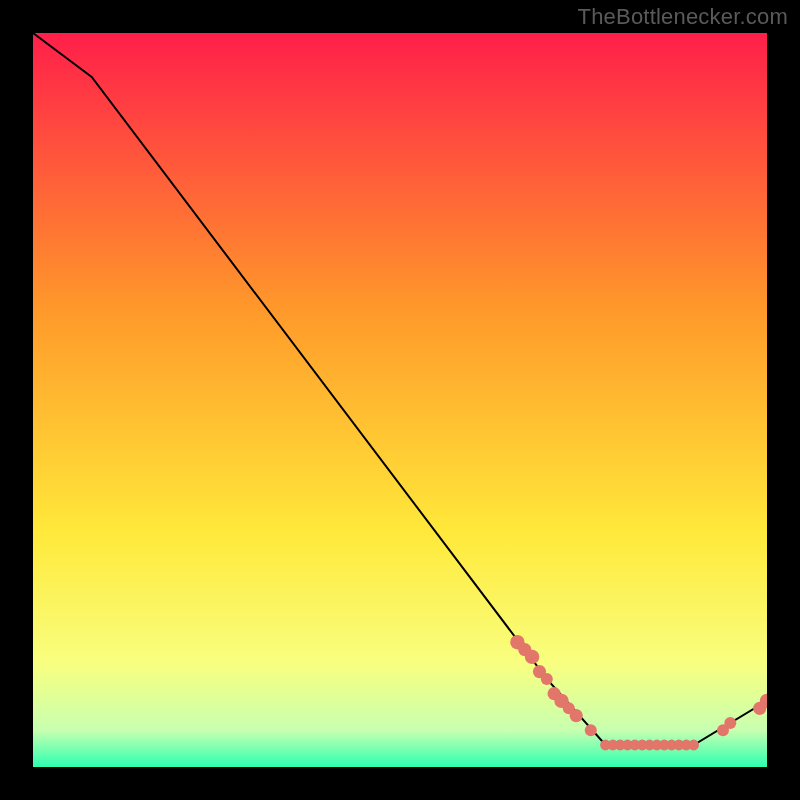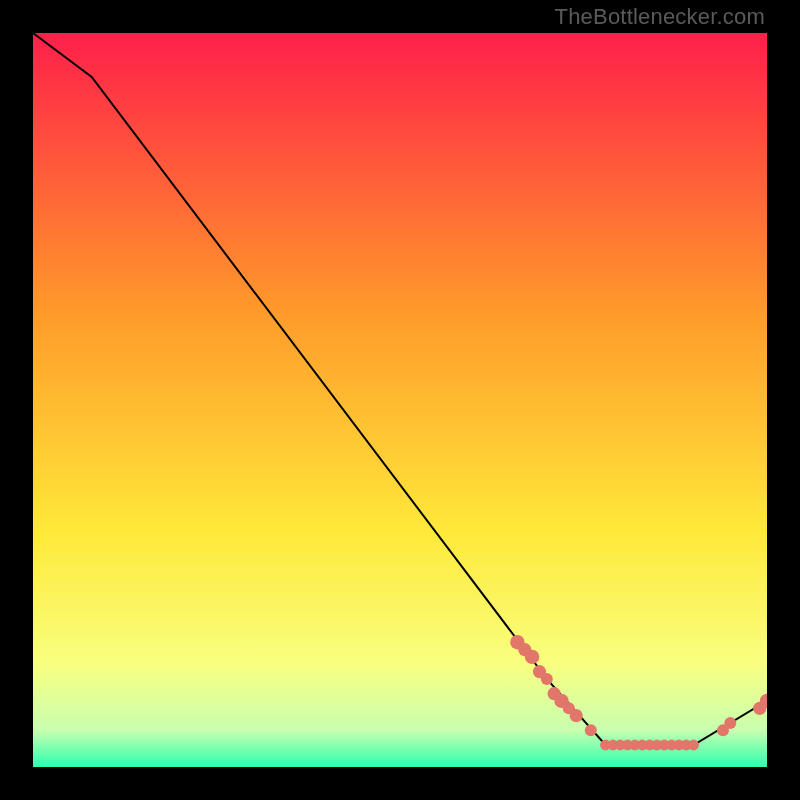--- a/index.html
+++ b/index.html
@@ -12,21 +12,21 @@
     font-family: Arial, Helvetica, sans-serif;
   }
   .stage {
     position: relative;
     width: 800px;
     height: 800px;
   }
   .watermark {
     position: absolute;
     top: 4px;
-    right: 35px;
+    right: 12px;
     font-size: 22px;
     font-weight: 500;
     color: #5a5a5a;
     letter-spacing: 0.2px;
     user-select: none;
   }
   .plot {
     position: absolute;
     left: 33px;
     top: 33px;

